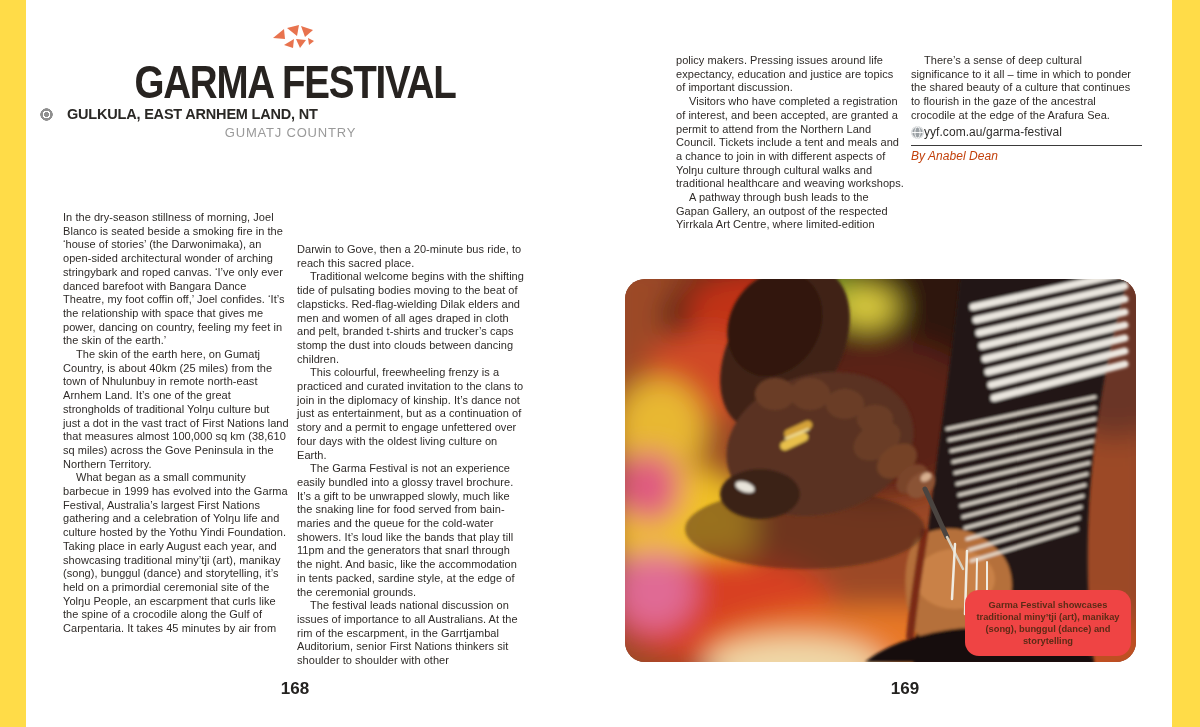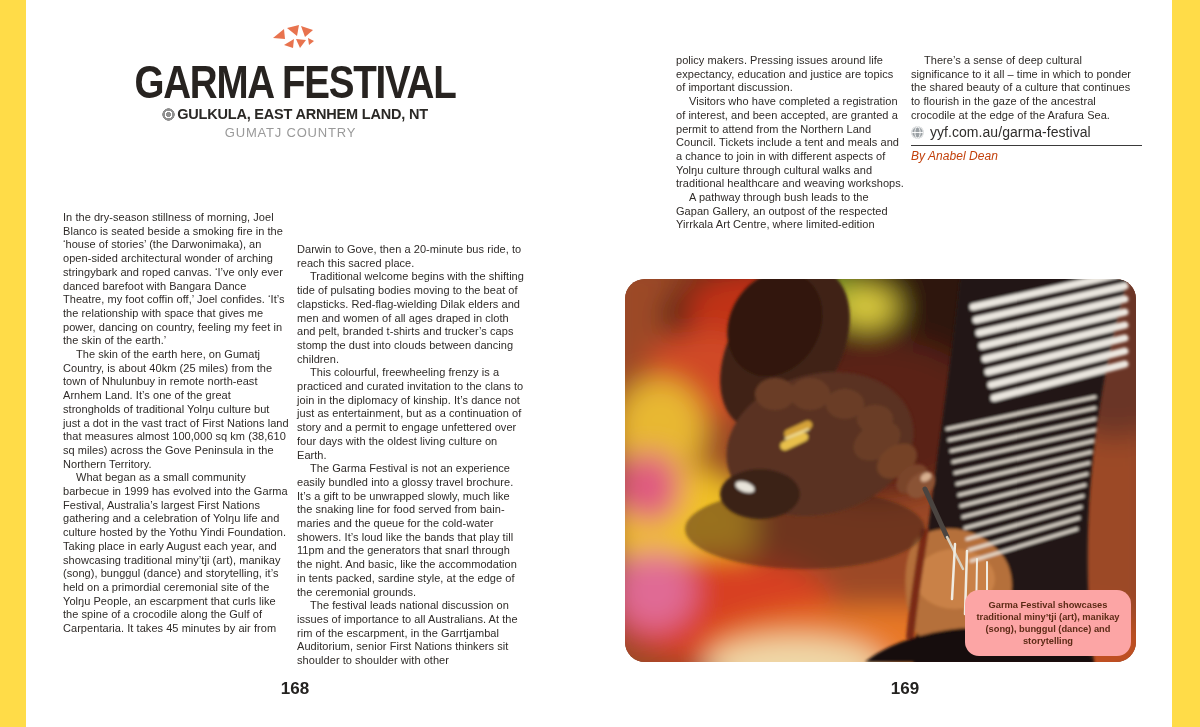--- a/index.html
+++ b/index.html
@@ -19,58 +19,58 @@
   
   .lp-header { position: absolute; left: 40px; top: 0; width: 510px; text-align: center; }
   .pennant { position: absolute; left: 0; right: 0; top: 24px; display: flex; justify-content: center; }
   .page-title {
     position: absolute; left: 0; right: 0; top: 54px;
     font-size: 47px; font-weight: bold; letter-spacing: -1.5px; color: #272320;
     transform: scaleX(0.82); transform-origin: center top; white-space: nowrap;
   }
   .loc-row {
     position: absolute; left: 0; right: 0; top: 106px;
-    display: flex; justify-content: center; align-items: center; gap: 2px;
+    display: flex; align-items: center; gap: 14px;
     font-size: 14.5px; font-weight: bold; letter-spacing: -0.2px; color: #2a2825;
   }
   .pin-icon {
     width: 13px; height: 13px; border-radius: 50%; flex: 0 0 auto;
     background: radial-gradient(circle at 50% 50%, #8f8f8f 0 2.4px, #ffffff 2.4px 3.9px, #8f8f8f 3.9px 6.2px, transparent 6.4px);
   }
   .country {
     position: absolute; left: 0; right: 9px; top: 125px;
     font-size: 13px; color: #9a9a9a; letter-spacing: 0.8px;
   }
 
   
   .col { position: absolute; color: #2f2b28; font-size: 11px; line-height: 13.7px; letter-spacing: 0.05px; }
   .col p { margin: 0; }
   .col p.ind { text-indent: 13px; }
   .col-l1 { left: 63px;  top: 211px; width: 226px; }
   .col-l2 { left: 297px; top: 211px; width: 228px; margin-top: 32px; }
   .col-r1 { left: 676px; top: 54px;  width: 229px; }
   .col-r2 { left: 911px; top: 54px;  width: 231px; }
 
-  .url-row { display: flex; align-items: center; gap: 6px; margin-top: 3px; font-size: 14px; color: #2f2d2b; }
+  .url-row { display: flex; align-items: center; gap: 0; margin-top: 3px; font-size: 12px; color: #2f2d2b; }
   .byline-rule { border-top: 1.5px solid #3a3a3a; margin: 6px 0 4px 0; width: 100%; }
   .byline { font-style: italic; font-size: 12px; color: #c2410c; }
 
   .pageno { position: absolute; top: 679px; font-weight: bold; font-size: 17px; color: #242220; text-align: center; }
   .pageno-left  { left: 40px;  width: 510px; }
   .pageno-right { left: 650px; width: 510px; }
 
   
   .photo {
     position: absolute; left: 625px; top: 279px; width: 511px; height: 383px;
     border-radius: 20px; overflow: hidden; background: #7a3a22;
   }
   .photo svg { display: block; }
   .caption {
     position: absolute; right: 5px; bottom: 6px; width: 166px;
-    background: #fca5a5; border-radius: 14px; padding: 9px 8px;
+    background: #ef4444; border-radius: 14px; padding: 9px 8px;
     color: #5C2B16; font-weight: bold; font-size: 9.3px; line-height: 1.3; text-align: center;
   }
 </style>
 </head>
 <body>
 
 <div class="spread">
 
   <div class="band band-left"></div>
   <div class="band band-right"></div>

